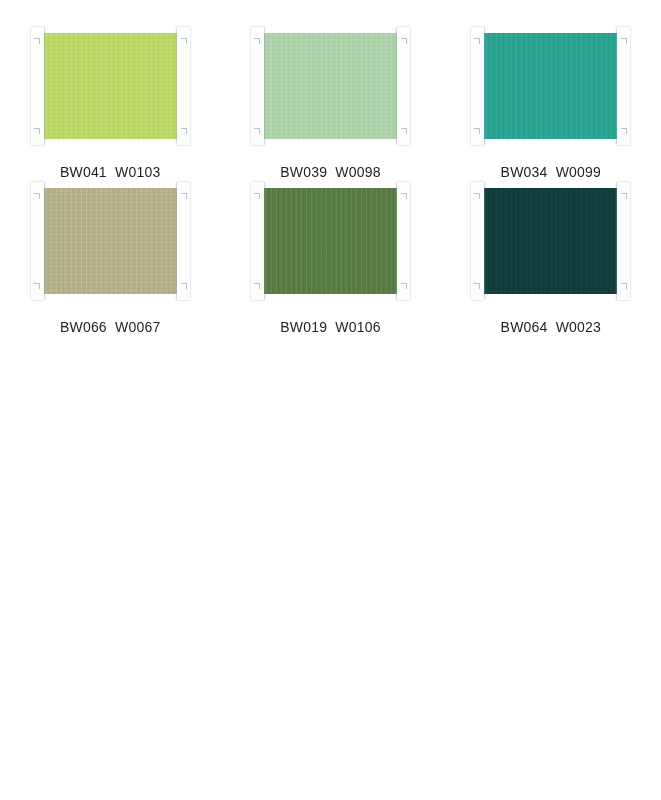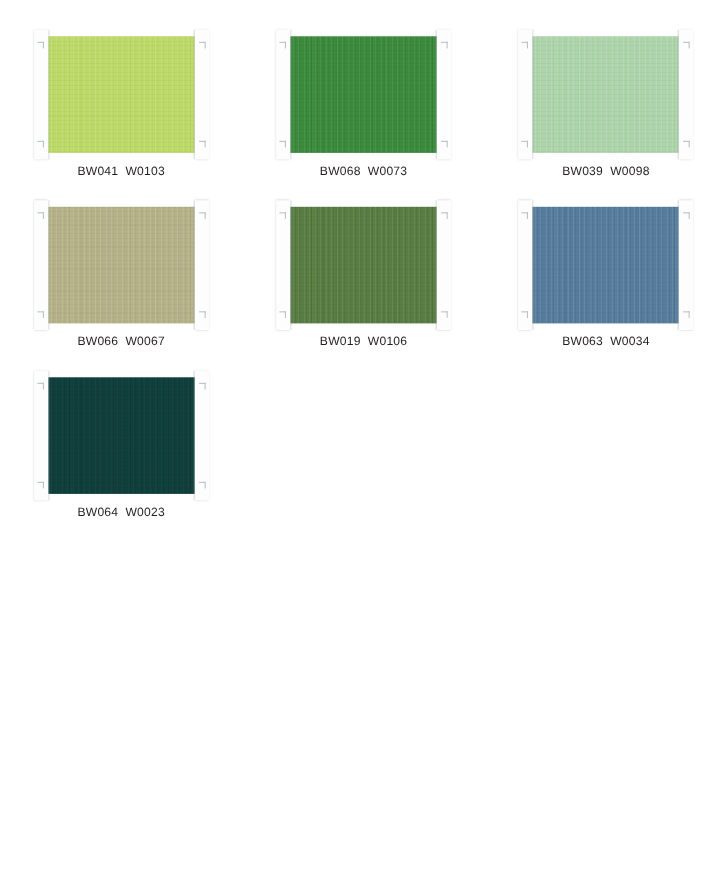--- a/index.html
+++ b/index.html
@@ -122,22 +122,22 @@
     background: linear-gradient(to right, rgba(150,160,168,0.30), rgba(150,160,168,0));
   }
   .tab.left  .tab-inner-edge { right: -2px; }
   .tab.right .tab-inner-edge {
     left: -2px;
     background: linear-gradient(to left, rgba(150,160,168,0.30), rgba(150,160,168,0));
   }
 
   
   .swatch-label {
-    margin-top: 12px;
-    font-size: 11px;
+    margin-top: 27px;
+    font-size: 14px;
     color: #231f20;
     letter-spacing: 0.2px;
     white-space: pre;
     text-align: center;
     line-height: 1;
   }
 </style>
 </head>
 <body style="background: rgb(255, 255, 255);">
 
@@ -150,44 +150,44 @@
             <div class="tab-inner-edge"></div>
           </div>
           <div class="tab right">
             <div class="tab-inner-edge"></div>
           </div>
         </div>
         <div class="swatch-label">BW041  W0103</div>
       </div>
       <div class="swatch-cell">
         <div class="sample-holder">
-          <div class="fabric" style="background-color: rgb(61, 138, 63);"></div>
-          <div class="tab left">
-            <div class="tab-inner-edge"></div>
-          </div>
-          <div class="tab right">
-            <div class="tab-inner-edge"></div>
-          </div>
-        </div>
-        <div class="swatch-label">BW068  W0073</div>
-      </div>
-      <div class="swatch-cell">
-        <div class="sample-holder">
           <div class="fabric" style="background-color: rgb(174, 212, 171);"></div>
           <div class="tab left">
             <div class="tab-inner-edge"></div>
           </div>
           <div class="tab right">
             <div class="tab-inner-edge"></div>
           </div>
         </div>
         <div class="swatch-label">BW039  W0098</div>
       </div>
       <div class="swatch-cell">
         <div class="sample-holder">
+          <div class="fabric" style="background-color: rgb(43, 163, 145);"></div>
+          <div class="tab left">
+            <div class="tab-inner-edge"></div>
+          </div>
+          <div class="tab right">
+            <div class="tab-inner-edge"></div>
+          </div>
+        </div>
+        <div class="swatch-label">BW034  W0099</div>
+      </div>
+      <div class="swatch-cell">
+        <div class="sample-holder">
           <div class="fabric" style="background-color: rgb(181, 178, 137);"></div>
           <div class="tab left">
             <div class="tab-inner-edge"></div>
           </div>
           <div class="tab right">
             <div class="tab-inner-edge"></div>
           </div>
         </div>
         <div class="swatch-label">BW066  W0067</div>
       </div>
@@ -195,32 +195,20 @@
         <div class="sample-holder">
           <div class="fabric" style="background-color: rgb(90, 124, 69);"></div>
           <div class="tab left">
             <div class="tab-inner-edge"></div>
           </div>
           <div class="tab right">
             <div class="tab-inner-edge"></div>
           </div>
         </div>
         <div class="swatch-label">BW019  W0106</div>
-      </div>
-      <div class="swatch-cell">
-        <div class="sample-holder">
-          <div class="fabric" style="background-color: rgb(88, 125, 156);"></div>
-          <div class="tab left">
-            <div class="tab-inner-edge"></div>
-          </div>
-          <div class="tab right">
-            <div class="tab-inner-edge"></div>
-          </div>
-        </div>
-        <div class="swatch-label">BW063  W0034</div>
       </div>
       <div class="swatch-cell">
         <div class="sample-holder">
           <div class="fabric" style="background-color: rgb(16, 63, 60);"></div>
           <div class="tab left">
             <div class="tab-inner-edge"></div>
           </div>
           <div class="tab right">
             <div class="tab-inner-edge"></div>
           </div>

